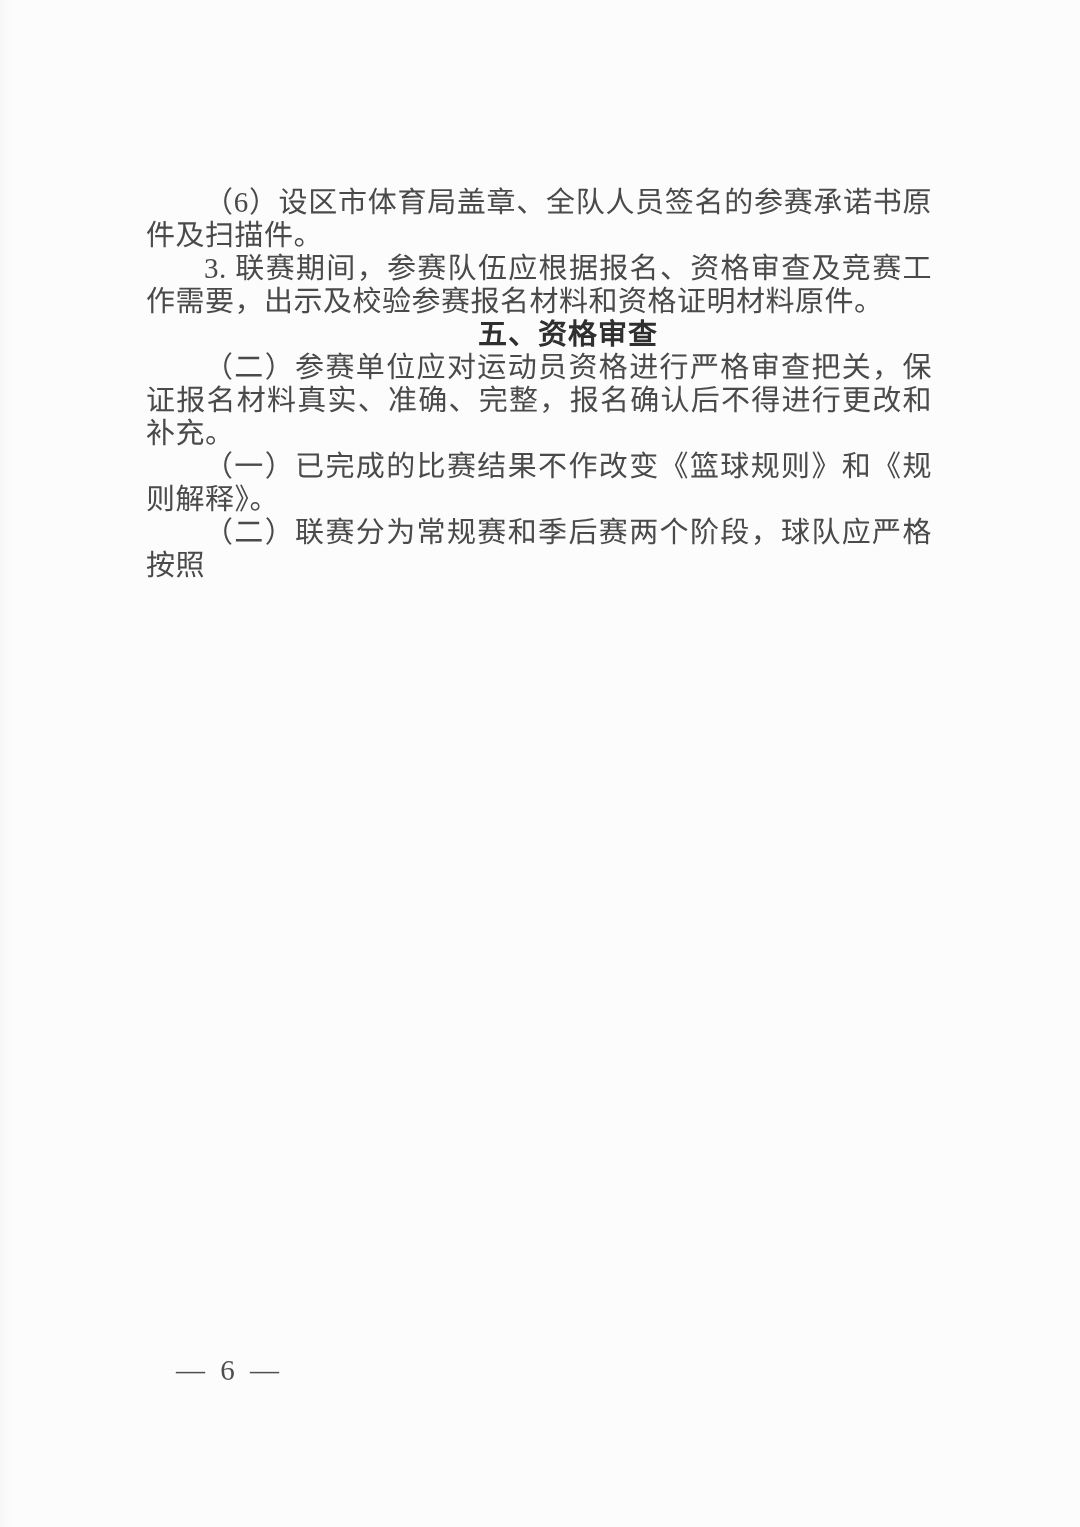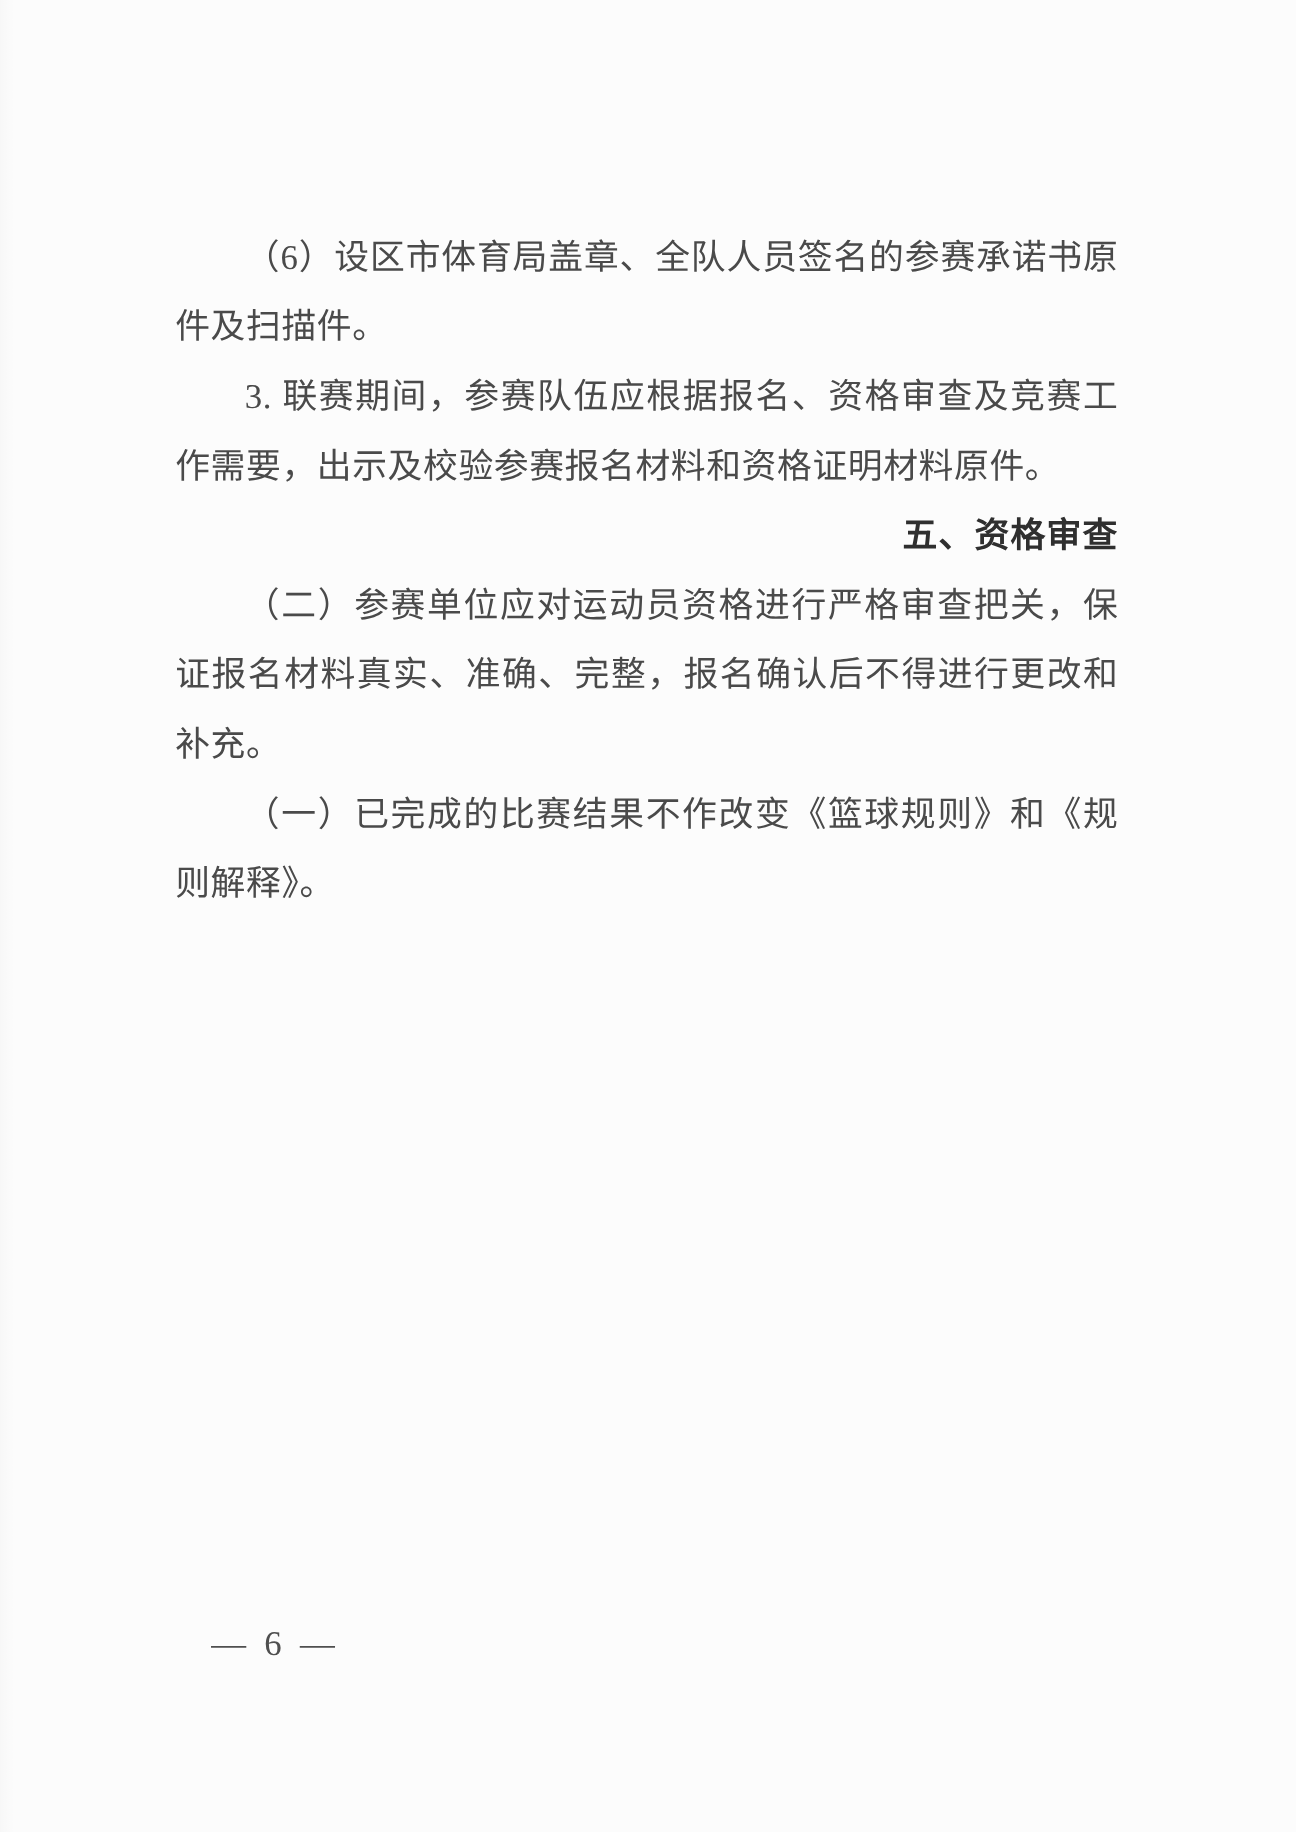--- a/index.html
+++ b/index.html
@@ -23,32 +23,32 @@
   .doc {
     position: absolute;
     left: 146px;
     top: 186px;
     width: 786px;
   }
   .doc p {
     margin: 0;
     font-family: "Liberation Serif", "DejaVu Serif", serif;
     font-size: 29px;
-    line-height: 58px;
+    line-height: 33px;
     color: #4a4a4a;
     text-align: justify;
     text-justify: inter-character;
     text-indent: 2em;
     letter-spacing: 0.5px;
   }
   .doc p.heading {
     font-family: "Liberation Sans", "DejaVu Sans", sans-serif;
     font-weight: 700;
     color: #2f2f2f;
-    text-align: right;
+    text-align: center;
     letter-spacing: 1px;
   }
   .pagenum {
     position: absolute;
     left: 176px;
     top: 1350px;
     font-family: "Liberation Serif", "DejaVu Serif", serif;
     font-size: 29px;
     line-height: 40px;
     color: #4f4f4f;
@@ -59,17 +59,18 @@
 <body>
 
 <div class="page">
 
   <main class="doc">
     <p class="body">（6）设区市体育局盖章、全队人员签名的参赛承诺书原件及扫描件。</p>
     <p class="body">3. 联赛期间，参赛队伍应根据报名、资格审查及竞赛工作需要，出示及校验参赛报名材料和资格证明材料原件。</p>
     <p class="heading">五、资格审查</p>
     <p class="body">（二）参赛单位应对运动员资格进行严格审查把关，保证报名材料真实、准确、完整，报名确认后不得进行更改和补充。</p>
     <p class="body">（一）已完成的比赛结果不作改变《篮球规则》和《规则解释》。</p>
+    <p class="body">（二）联赛分为常规赛和季后赛两个阶段，球队应严格按照</p>
   </main>
 
   <div class="pagenum">— 6 —</div>
 
 </div>
 
 </body></html>

